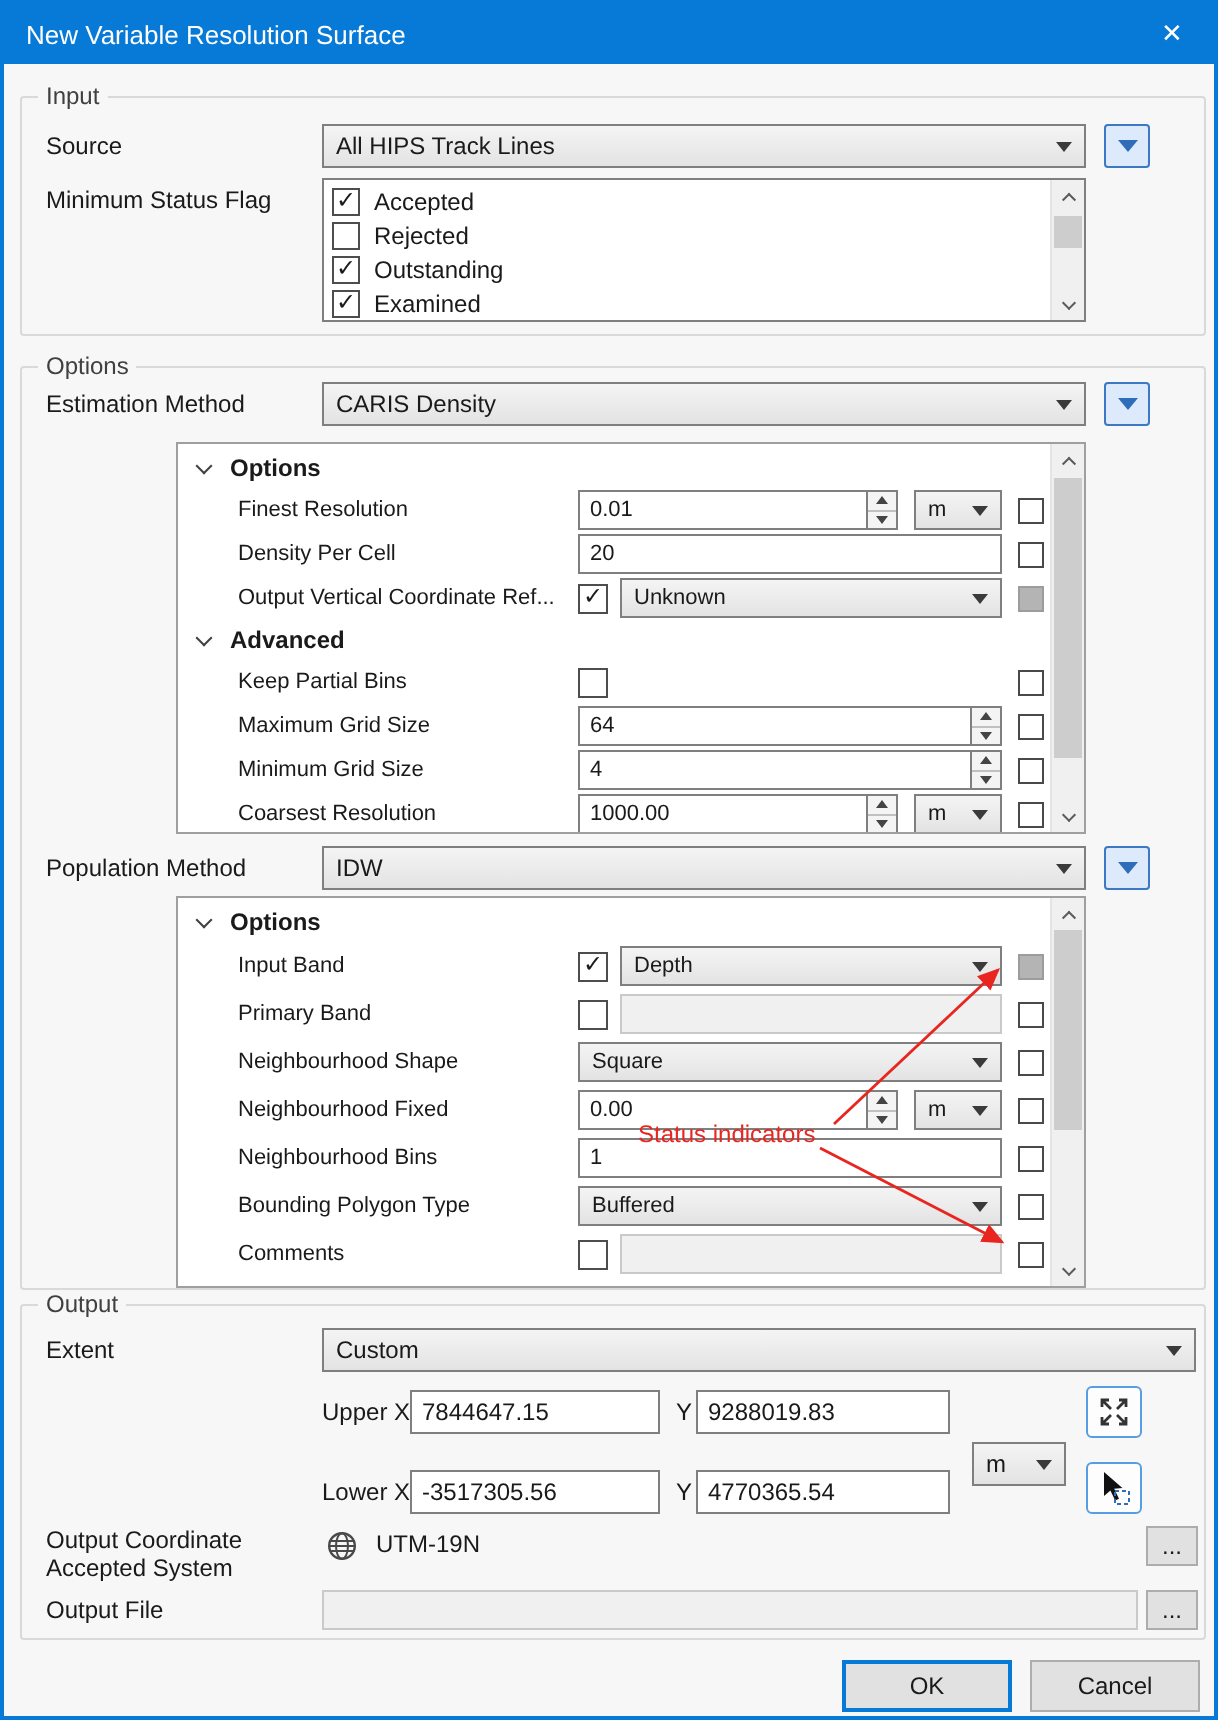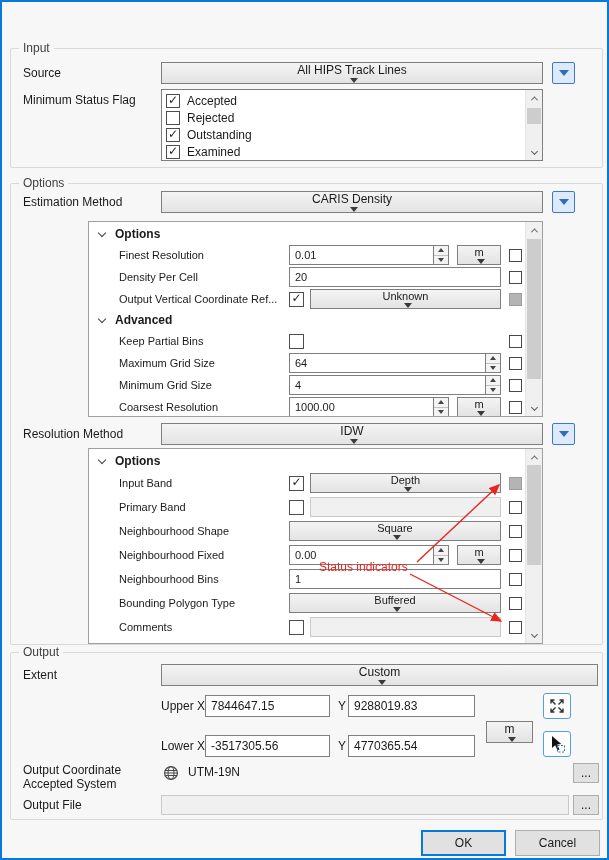--- a/index.html
+++ b/index.html
@@ -18,21 +18,21 @@
   
   .group { position:absolute; border:1px solid #d9d9d9; border-radius:2px; }
   .group-label { position:absolute; top:-8px; left:8px; background:#f7f7f7; padding:0 4px; color:#404040; }
   .g-input  { left:8px; top:46px;  width:593px; height:120px; }
   .g-options{ left:8px; top:181px; width:593px; height:462px; }
   .g-output { left:8px; top:650px; width:593px; height:168px; }
   .flabel { position:absolute; left:12px; white-space:nowrap; }
 
   
   .combo { display:flex; align-items:center; height:22px; border:1px solid #7f7f7f;
-           background:linear-gradient(#f4f4f4,#e3e3e3); padding:0 6px;flex-direction:column; }
+           background:linear-gradient(#f4f4f4,#e3e3e3); padding:0 6px; }
   .combo .cval { flex:1; overflow:hidden; white-space:nowrap; }
   .carrow { width:0; height:0; border-left:4px solid transparent; border-right:4px solid transparent;
             border-top:5px solid #3a3a3a; margin-left:4px; flex:none; }
   .tfield { height:22px; background:#fff; border:1px solid #7f7f7f; display:flex; align-items:center; padding:0 5px; }
   .dfield { height:20px; background:#f0f0f0; border:1px solid #c9c9c9; }
   .cb { width:15px; height:15px; border:1px solid #4d4d4d; background:#fff; display:flex;
         align-items:center; justify-content:center; flex:none; }
   .cb.on::after { content:"\2713"; font-size:12px; font-weight:bold; color:#1c1c1c; margin-top:-2px; }
   .spin { display:flex; height:20px; border:1px solid #7f7f7f; background:#fff; }
   .spin .stext { flex:1; display:flex; align-items:center; padding:0 5px; overflow:hidden; }
@@ -87,20 +87,26 @@
          display:flex; align-items:center; justify-content:center; top:828px; cursor:pointer; }
   .btn.default { border:2px solid #0779d6; }
 
   .annot-svg { position:absolute; left:0; top:0; width:609px; height:860px; pointer-events:none; z-index:10; }
 </style>
 </head>
 <body>
 
 <div id="dialog">
 
+  <div class="titlebar">
+    <span class="ttl">New Variable Resolution Surface</span>
+    <span class="close-btn">
+        <span>✕</span>
+      </span>
+  </div>
 
   <div class="group g-input">
     <span class="group-label">Input</span>
 
     <span class="flabel" style="top:17px;">Source</span>
     <div class="combo" style="position:absolute; left:150px; top:13px; width:382px;">
       <span class="cval">All HIPS Track Lines</span>
       <span class="carrow"></span>
     </div>
     <div class="bluebtn" style="left:541px; top:13px;">
@@ -269,21 +275,21 @@
         <span class="sarr up">
             <span class="schev"></span>
           </span>
         <span class="sthumb" style="top:17px; height:140px;"></span>
         <span class="sarr dn">
             <span class="schev"></span>
           </span>
       </div>
     </div>
 
-    <span class="flabel" style="top:243px;">Resolution Method</span>
+    <span class="flabel" style="top:243px;">Population Method</span>
     <div class="combo" style="position:absolute; left:150px; top:239px; width:382px;">
       <span class="cval">IDW</span>
       <span class="carrow"></span>
     </div>
     <div class="bluebtn" style="left:541px; top:239px;">
       <span class="tri"></span>
     </div>
 
     <div class="panel" style="top:264px;">
       <div class="panel-content" id="pop-rows">

